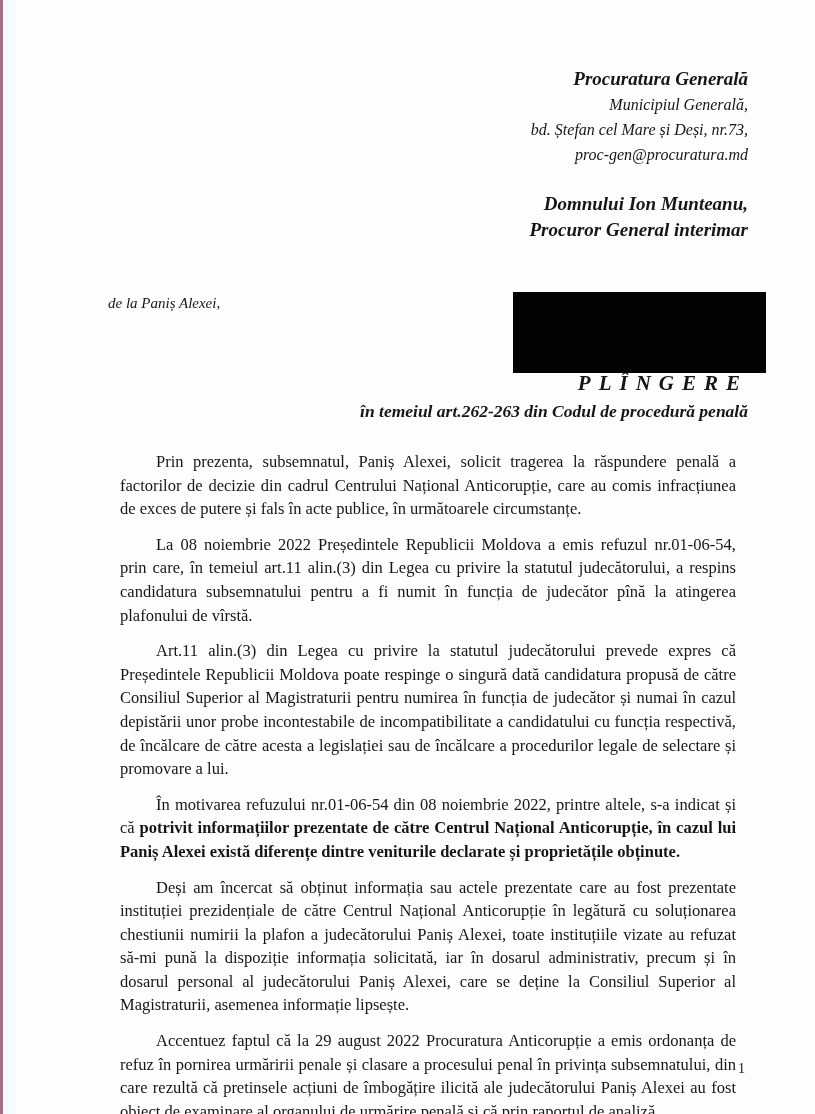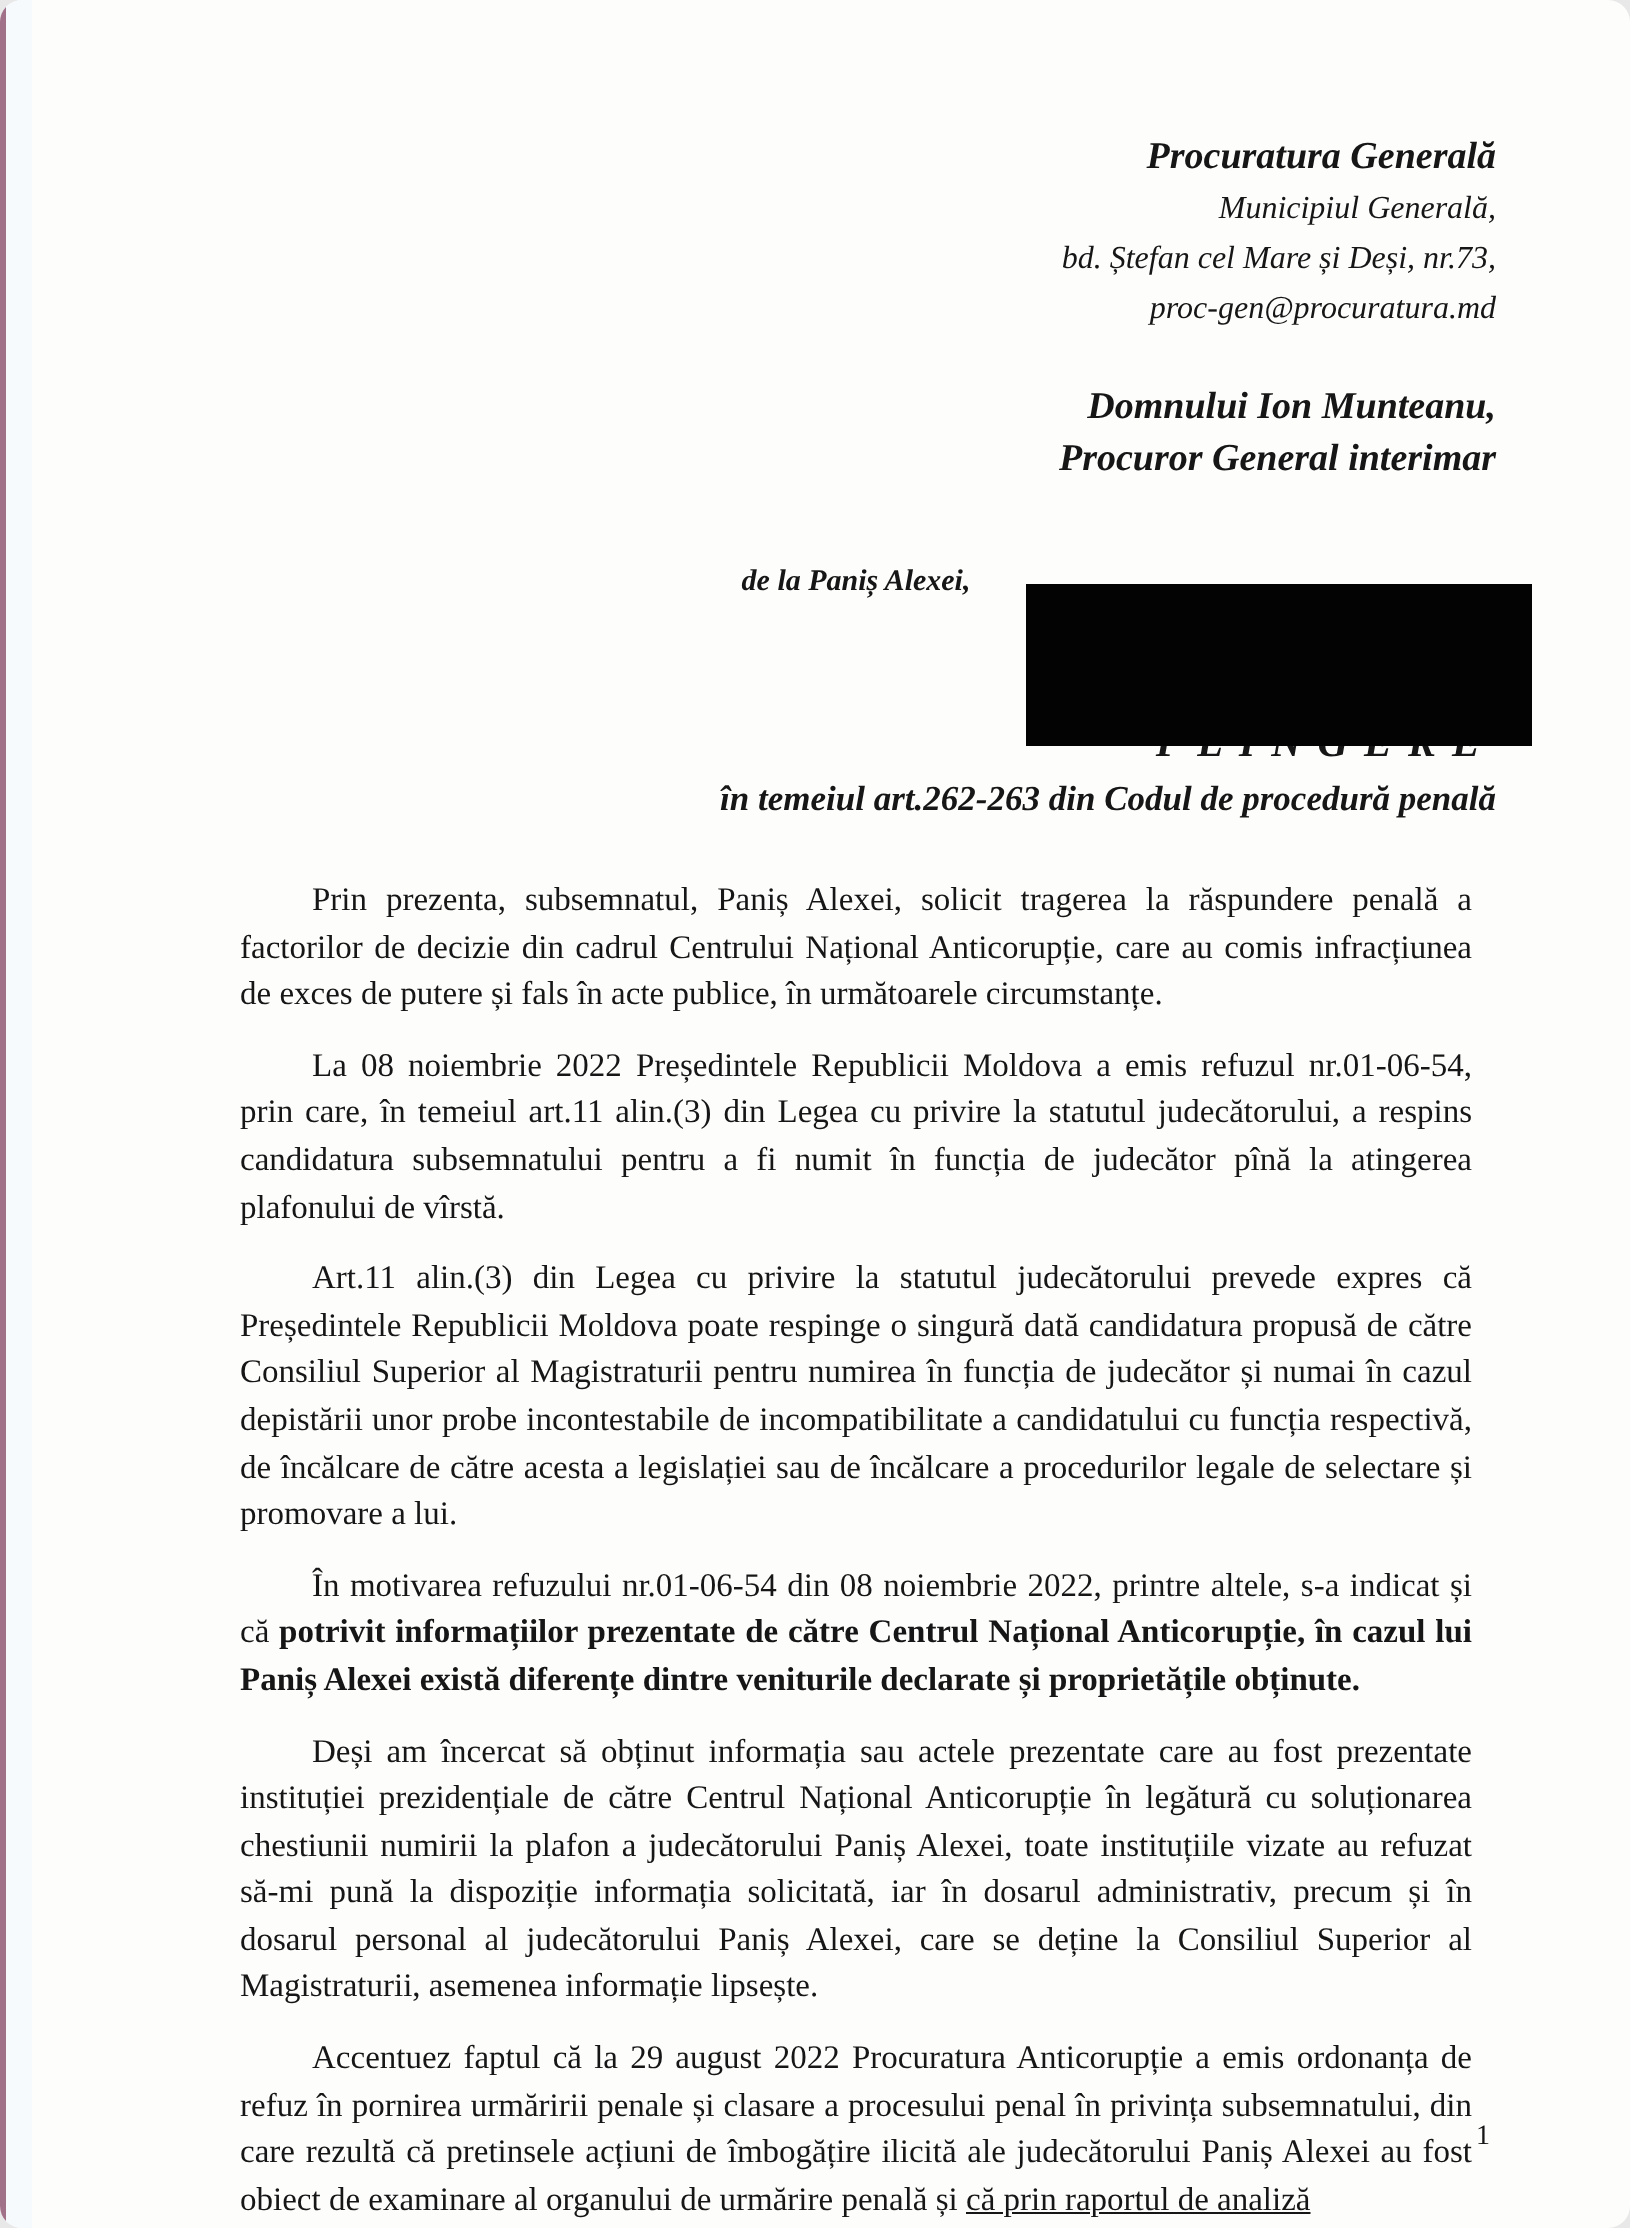--- a/index.html
+++ b/index.html
@@ -4,21 +4,20 @@
 <style>
   html, body { margin:0; padding:0; background:#e8e8e8; }
   .page {
     position:relative;
     width:815px; height:1114px;
     margin:0 auto;
     background:#fdfdfc;
     overflow:hidden;
     font-family:"Liberation Serif", serif;
     color:#161616;
-    border-radius:11px;
   }
   .edge-strip {
     position:absolute; left:0; top:0;
     width:3px; height:100%;
     background:#a1718a;
   }
   .edge-gutter {
     position:absolute; left:3px; top:0;
     width:13px; height:100%;
     background:#f6fafc;
@@ -29,23 +28,23 @@
   .letterhead { text-align:right; padding-top:66px; }
   .org-name {
     font-size:19px; font-weight:bold; font-style:italic; line-height:26px;
   }
   .addr-line { font-size:16px; font-style:italic; line-height:25px; }
   .recipient-block { margin-top:24px; }
   .recipient-line {
     font-size:19px; font-weight:bold; font-style:italic; line-height:26px;
   }
   .sender-line {
-    margin-top:38px;
-    font-size:15px; font-weight:bold; font-style:italic; line-height:20px;
-    text-align:center;
+    margin-top:50px;
+    font-size:15px; font-weight:normal; font-style:italic; line-height:20px;
+    text-align:left;
   }
   .redaction-box {
     position:absolute; left:513px; top:292px;
     width:253px; height:81px;
     background:#030303;
   }
   .title-block { text-align:center; margin-top:56px; }
   .doc-title {
     font-size:21px; font-weight:bold; font-style:italic;
     letter-spacing:8px; line-height:28px;text-align:right;

